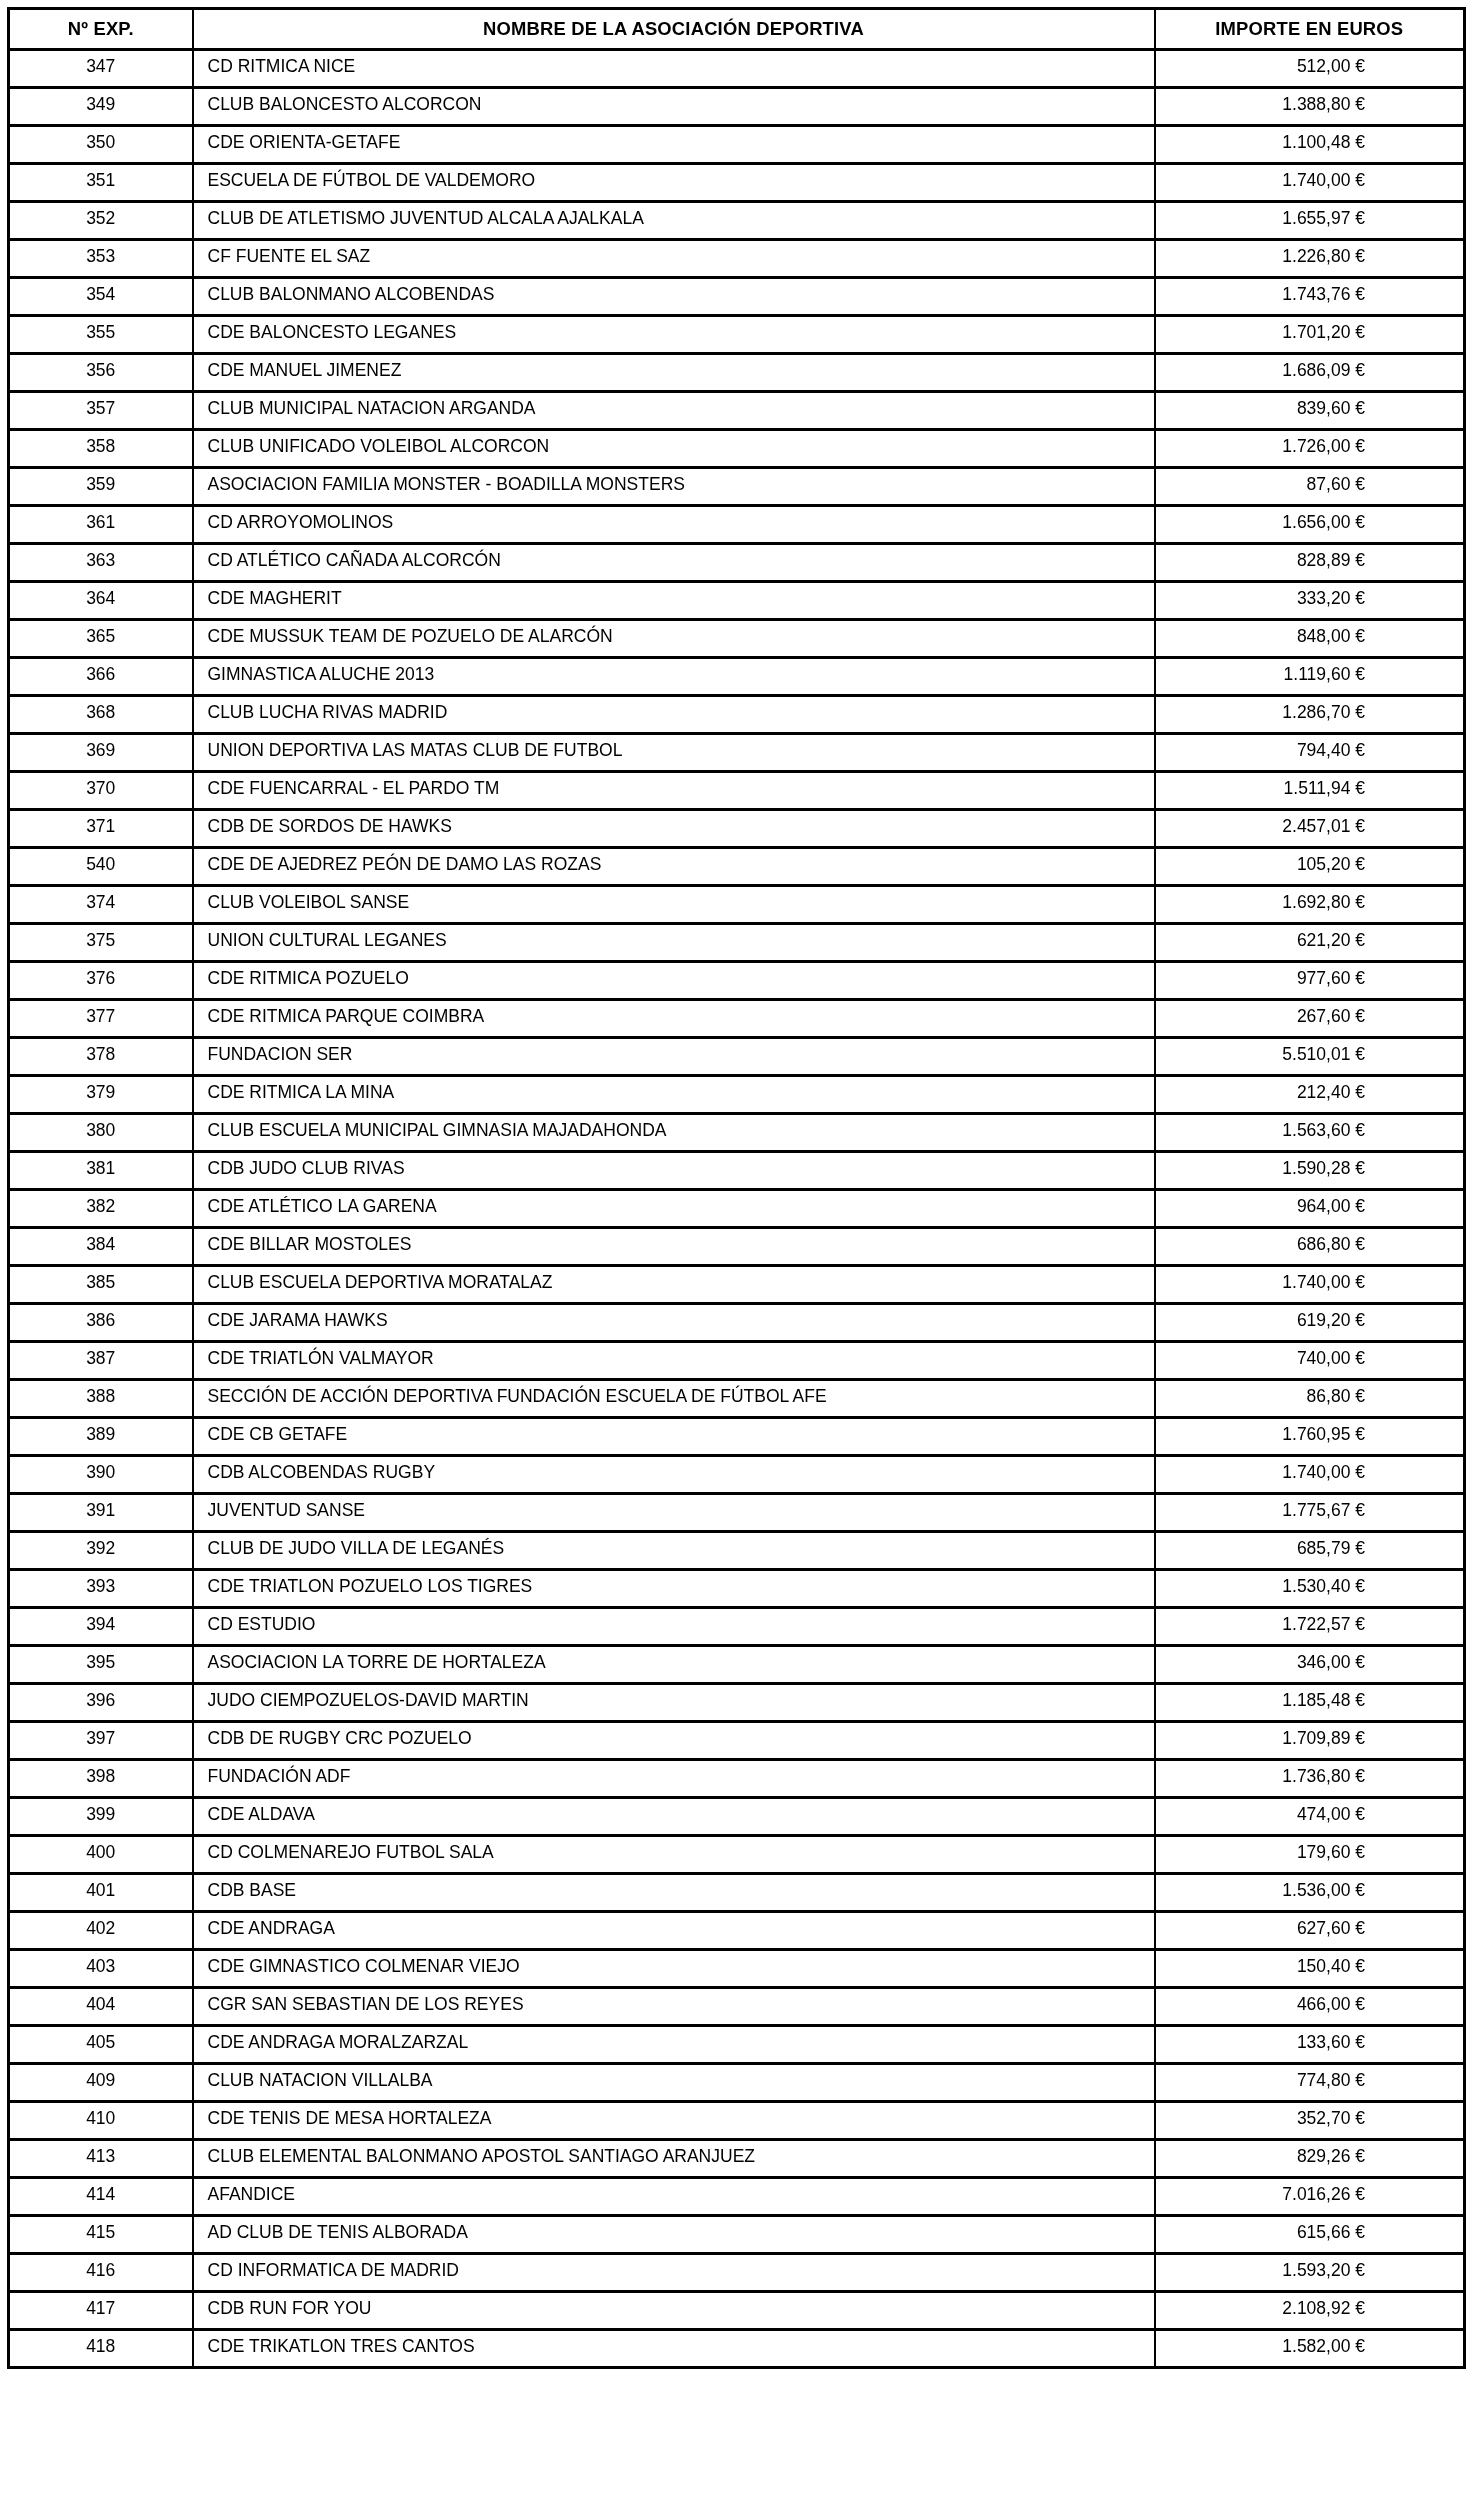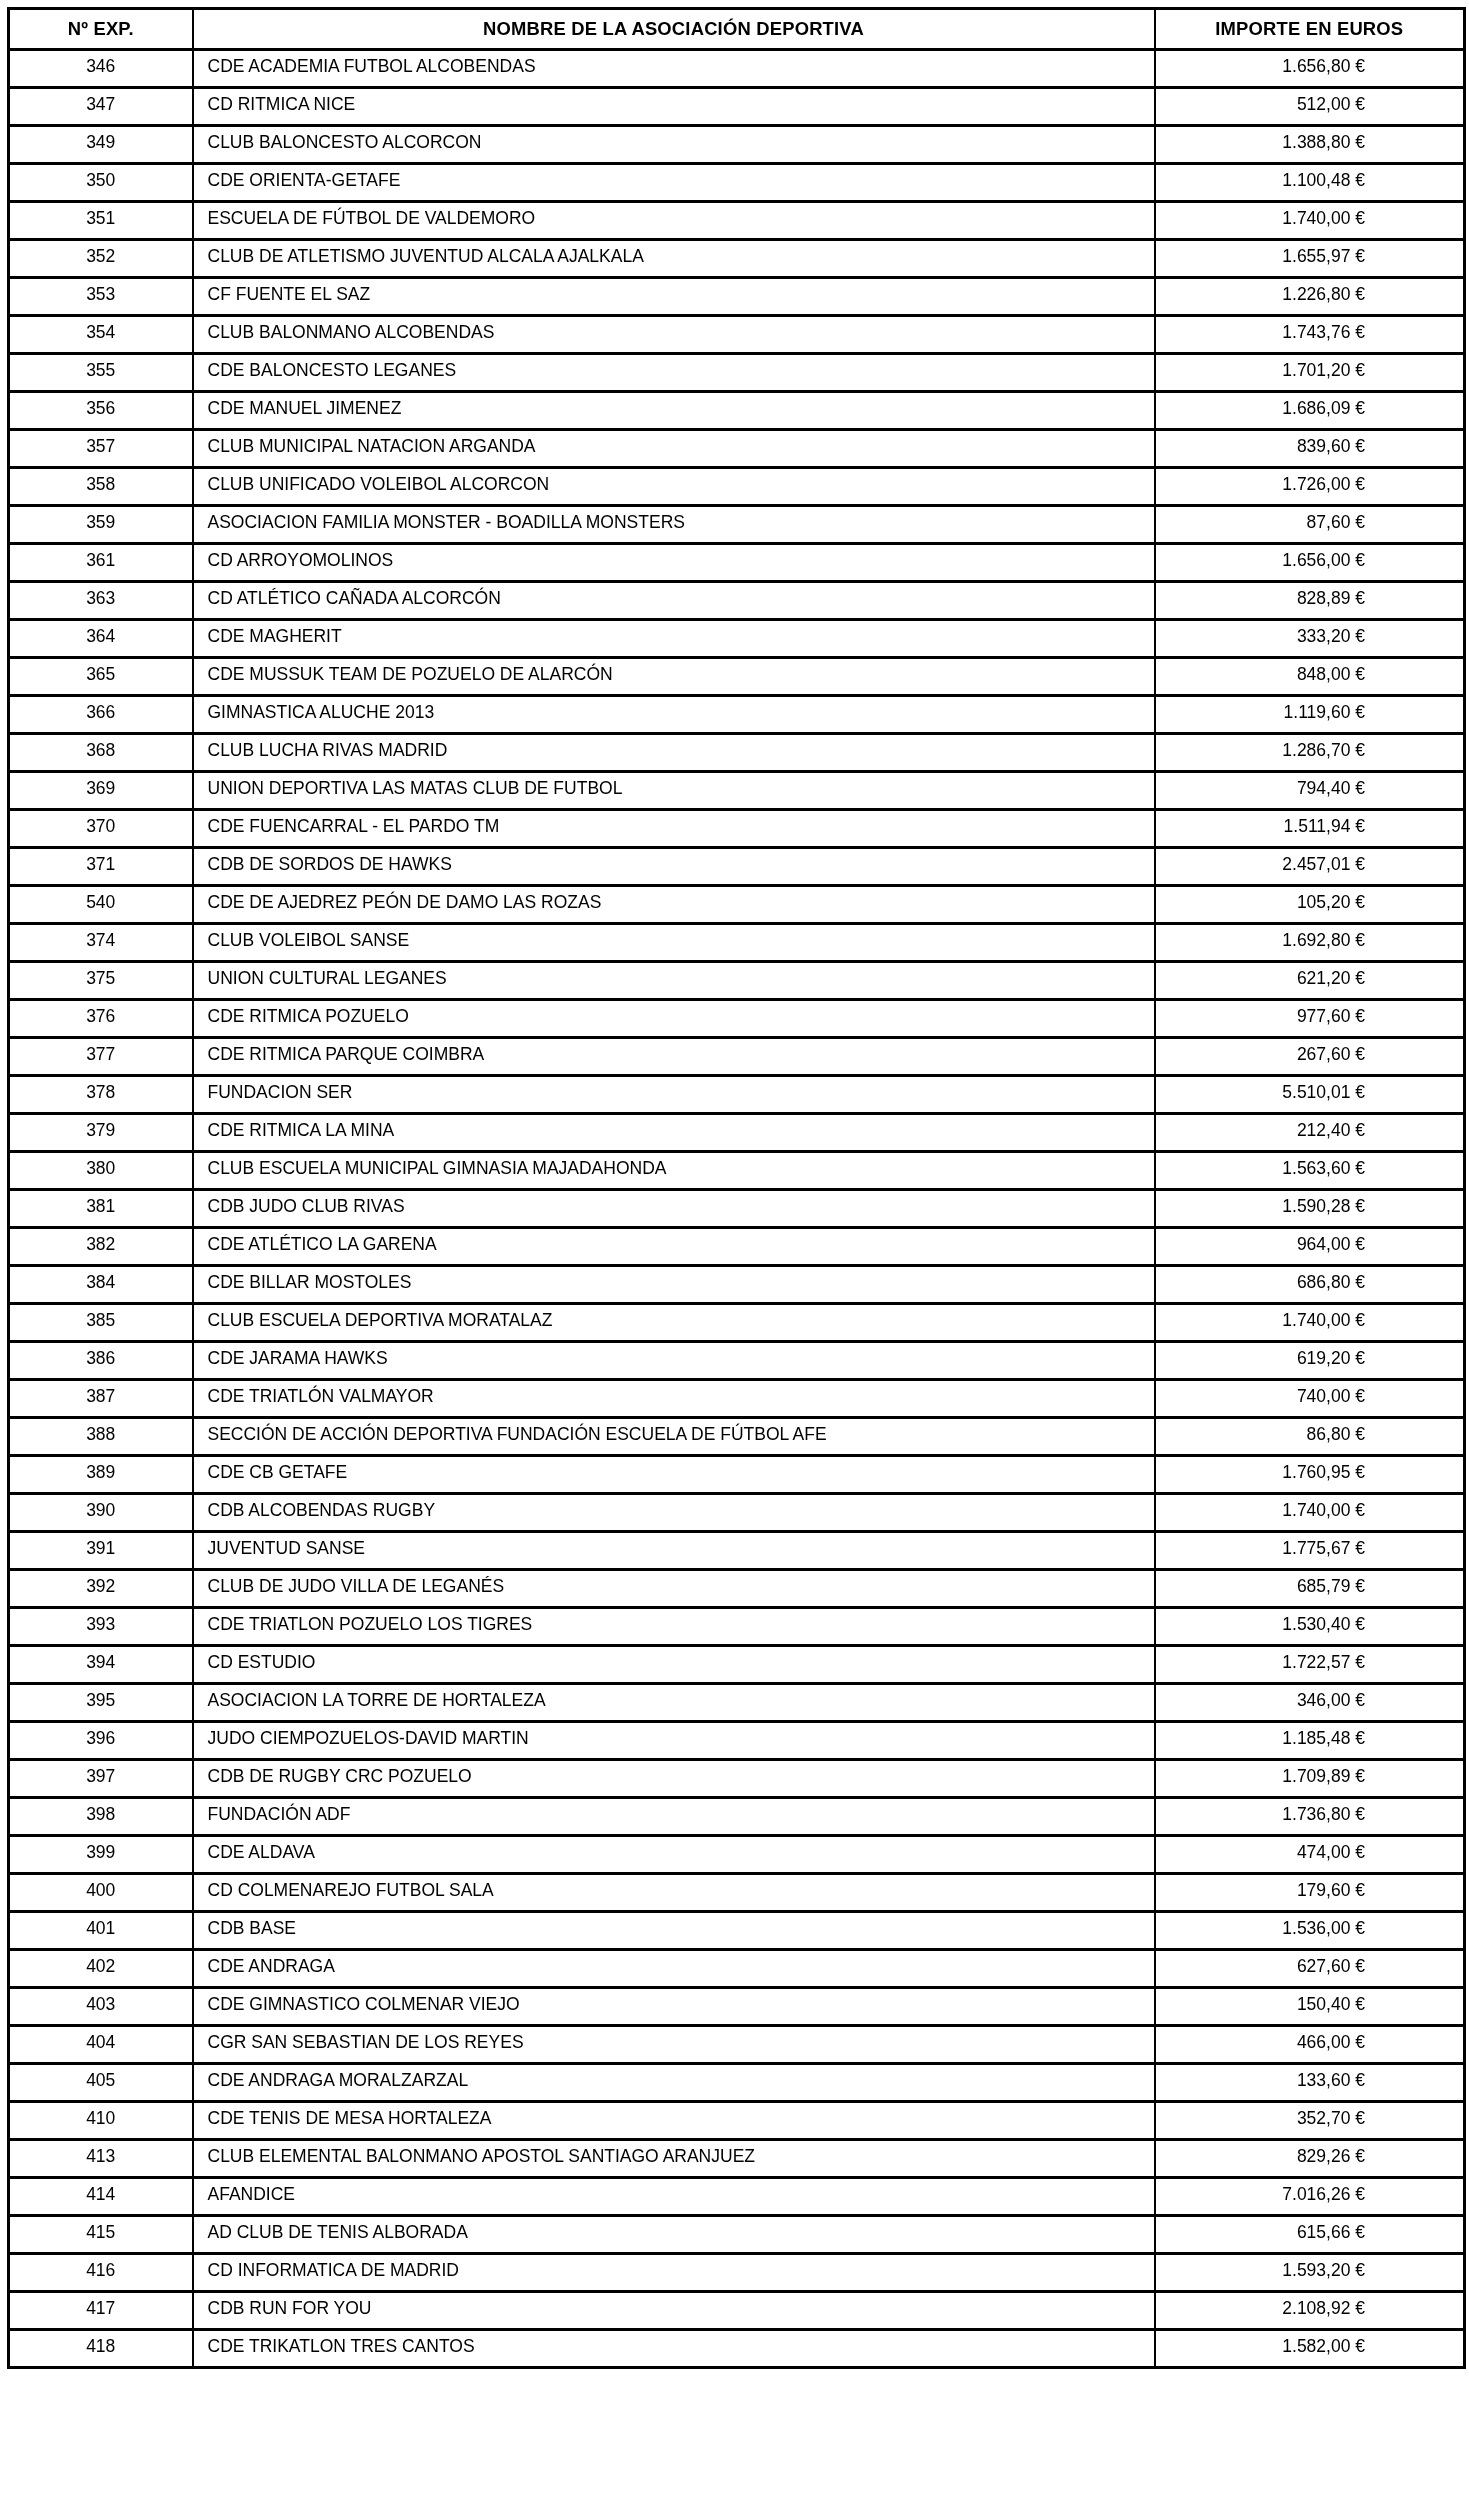--- a/index.html
+++ b/index.html
@@ -75,25 +75,20 @@
     </colgroup>
     <thead>
       <tr>
         <th>Nº EXP.</th>
         <th>NOMBRE DE LA ASOCIACIÓN DEPORTIVA</th>
         <th>IMPORTE EN EUROS</th>
       </tr>
     </thead>
     <tbody>
         <tr>
-          <td class="cell-exp">346</td>
-          <td class="cell-nombre">CDE ACADEMIA FUTBOL ALCOBENDAS</td>
-          <td class="cell-importe">1.656,80 €</td>
-        </tr>
-        <tr>
           <td class="cell-exp">347</td>
           <td class="cell-nombre">CD RITMICA NICE</td>
           <td class="cell-importe">512,00 €</td>
         </tr>
         <tr>
           <td class="cell-exp">349</td>
           <td class="cell-nombre">CLUB BALONCESTO ALCORCON</td>
           <td class="cell-importe">1.388,80 €</td>
         </tr>
         <tr>
@@ -343,20 +338,25 @@
         </tr>
         <tr>
           <td class="cell-exp">404</td>
           <td class="cell-nombre">CGR SAN SEBASTIAN DE LOS REYES</td>
           <td class="cell-importe">466,00 €</td>
         </tr>
         <tr>
           <td class="cell-exp">405</td>
           <td class="cell-nombre">CDE ANDRAGA MORALZARZAL</td>
           <td class="cell-importe">133,60 €</td>
+        </tr>
+        <tr>
+          <td class="cell-exp">409</td>
+          <td class="cell-nombre">CLUB NATACION VILLALBA</td>
+          <td class="cell-importe">774,80 €</td>
         </tr>
         <tr>
           <td class="cell-exp">410</td>
           <td class="cell-nombre">CDE TENIS DE MESA HORTALEZA</td>
           <td class="cell-importe">352,70 €</td>
         </tr>
         <tr>
           <td class="cell-exp">413</td>
           <td class="cell-nombre">CLUB ELEMENTAL BALONMANO APOSTOL SANTIAGO ARANJUEZ</td>
           <td class="cell-importe">829,26 €</td>

